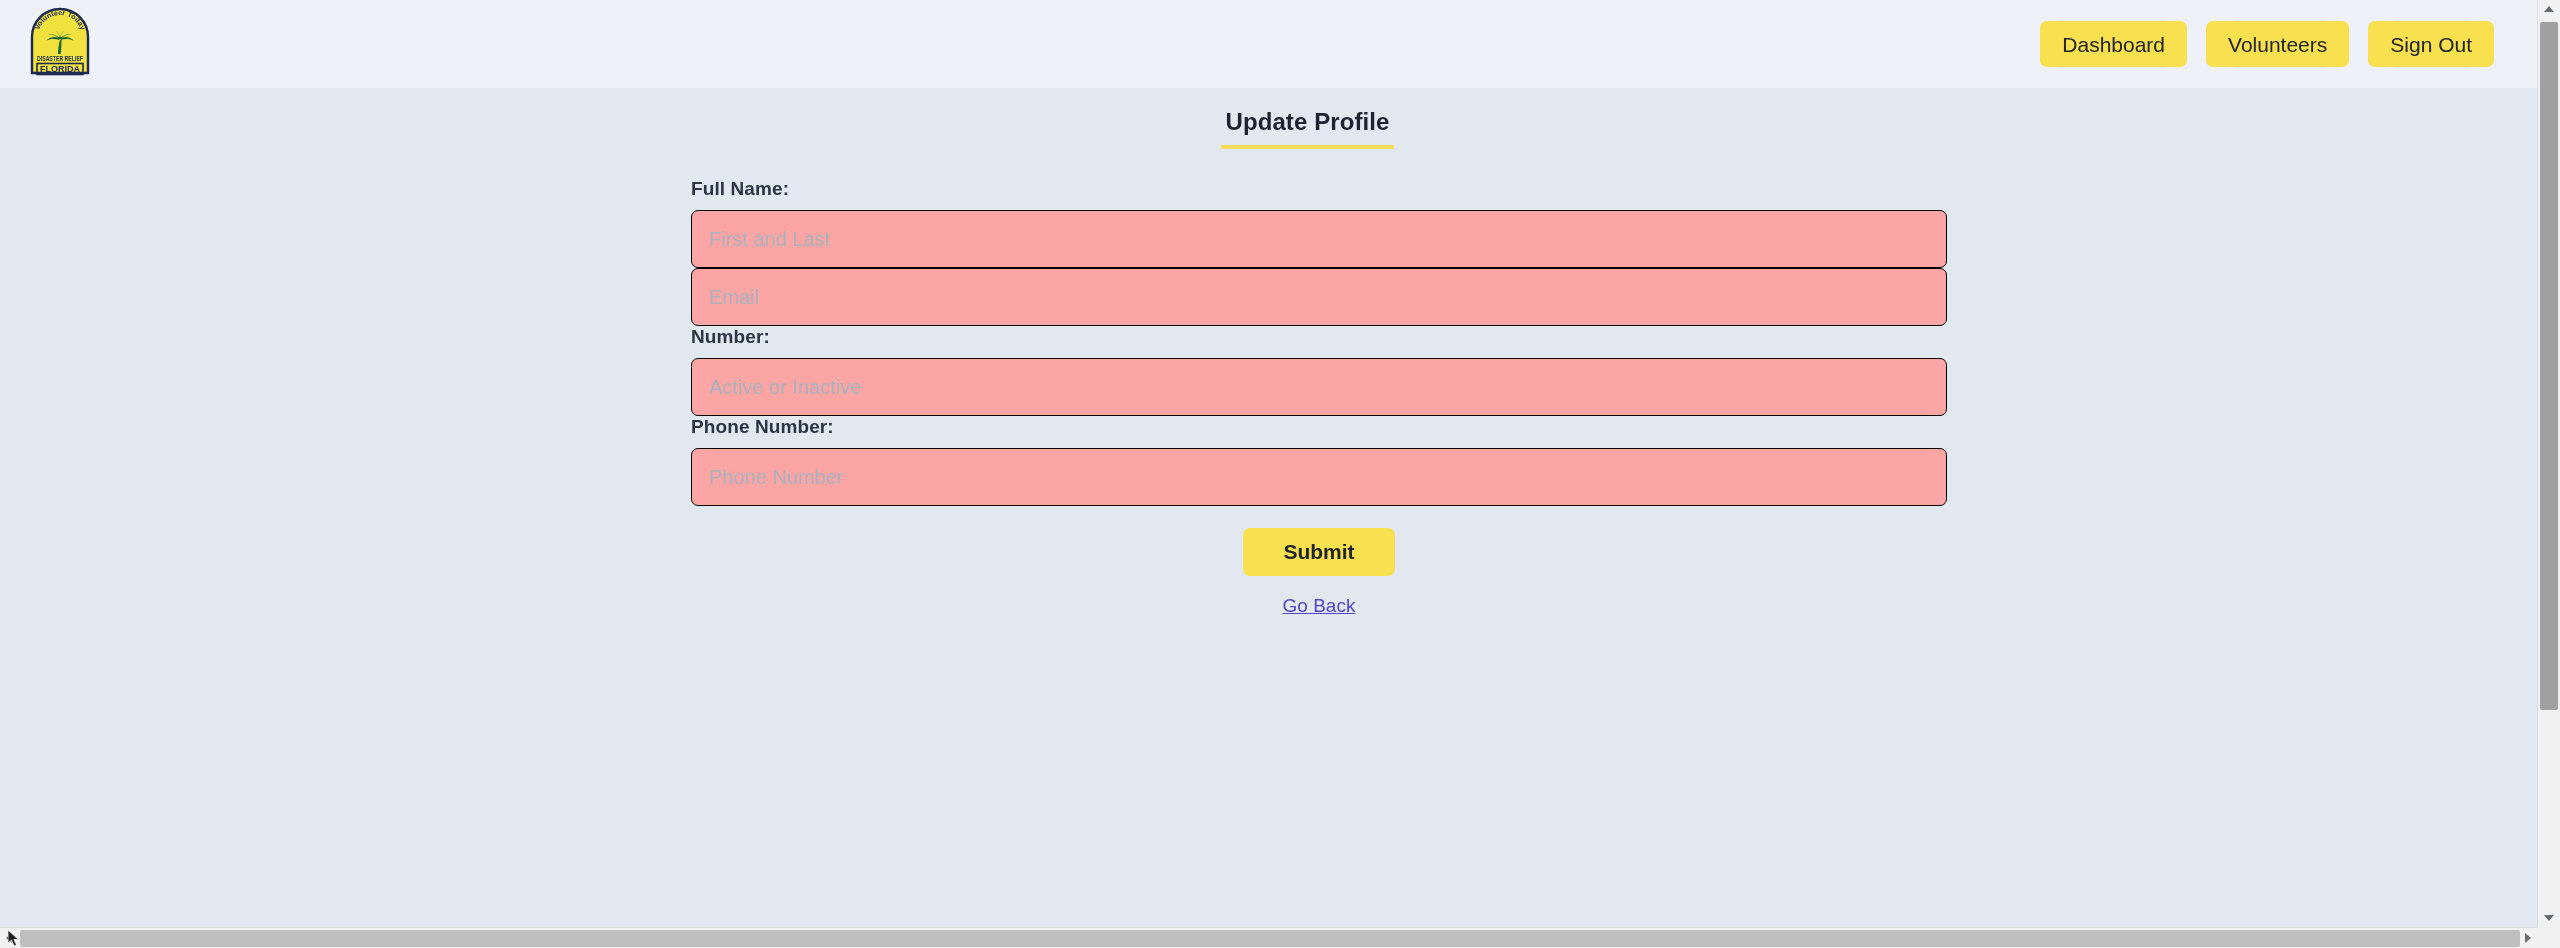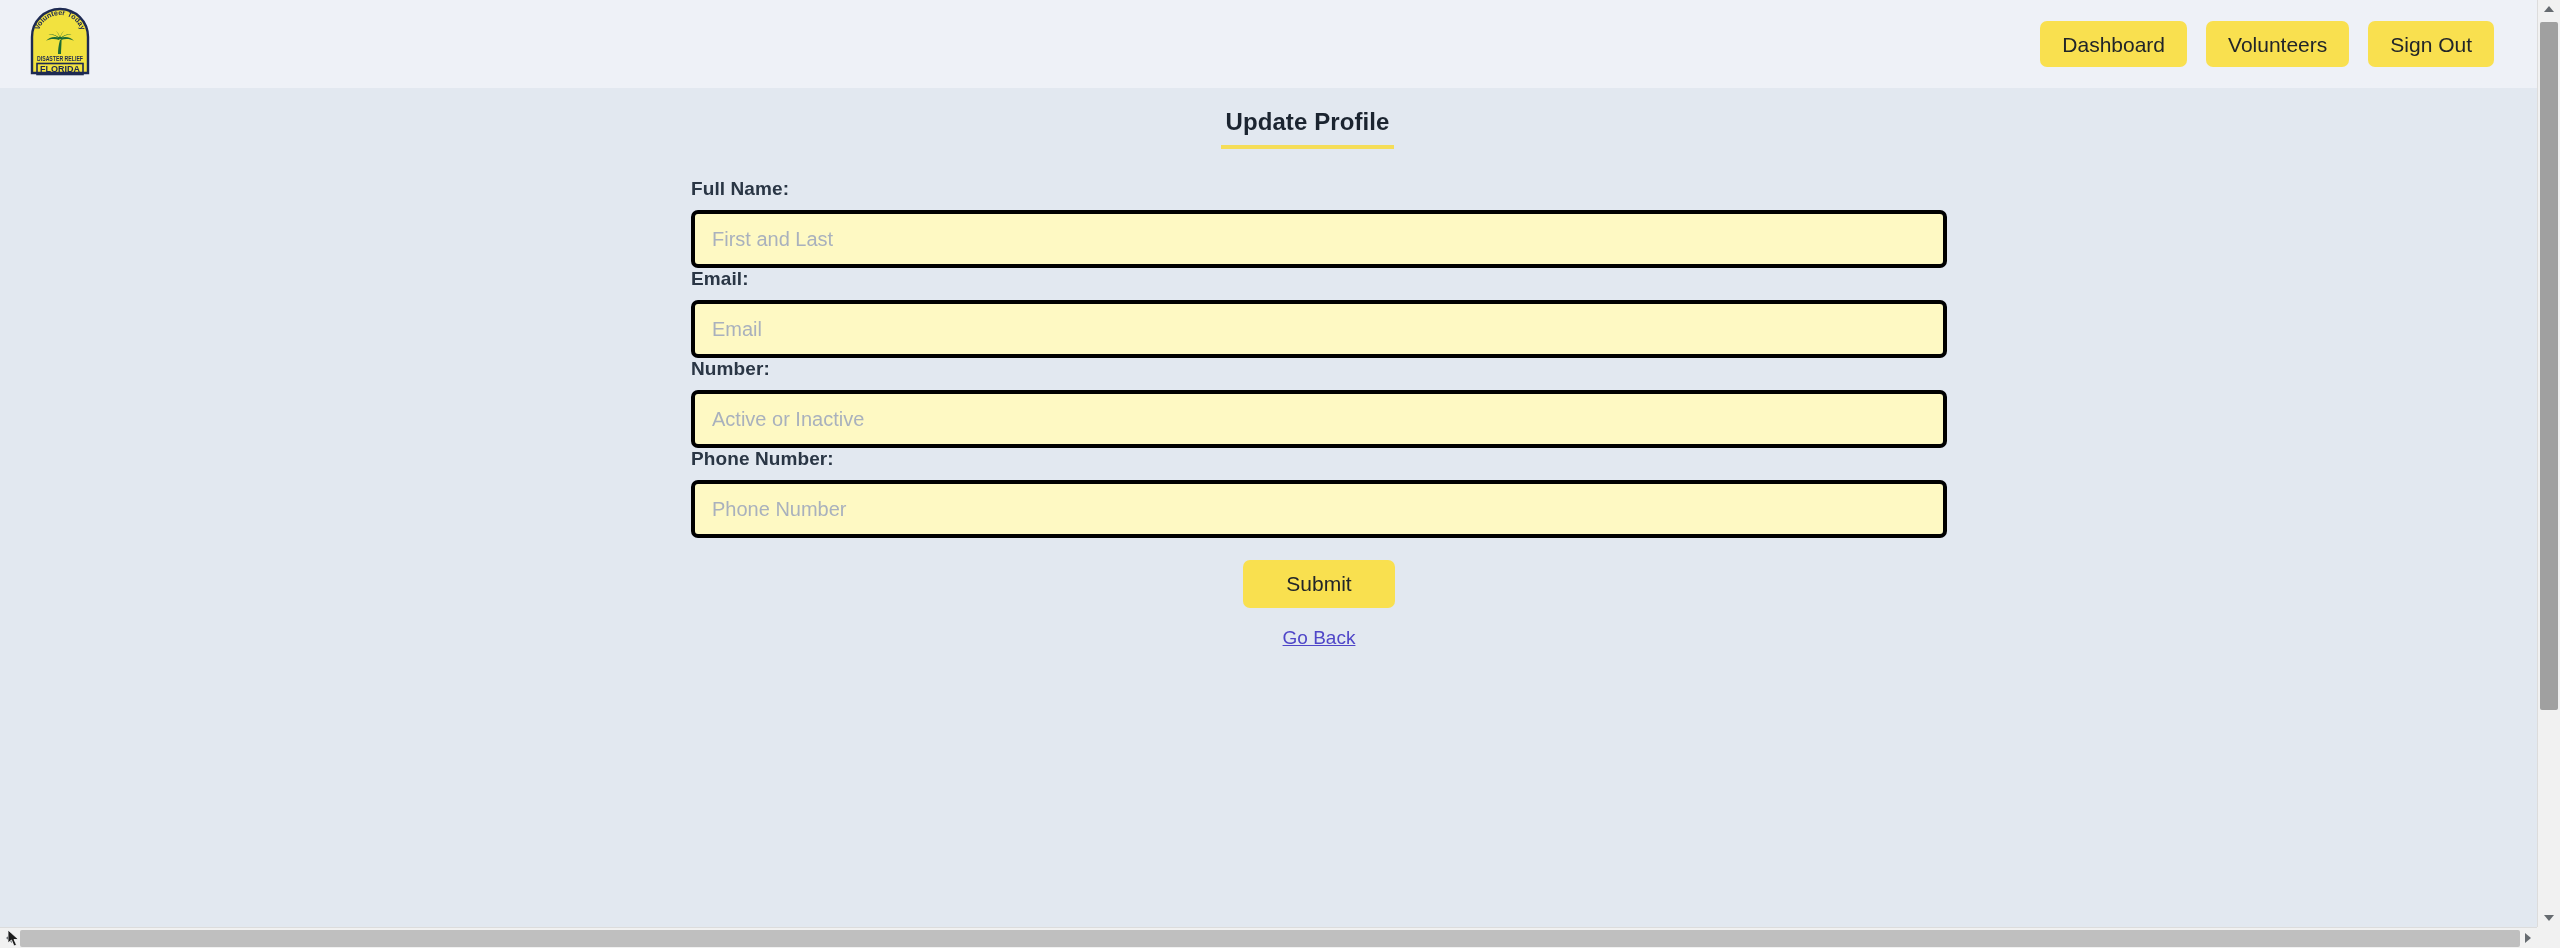--- a/index.html
+++ b/index.html
@@ -121,22 +121,22 @@
     color: #2a3645;
     margin-bottom: 10px;
     letter-spacing: 0.1px;
   }
 
   .text-input {
     display: block;
     width: 1256px;
     height: 58px;
     box-sizing: border-box;
-    background: #fef9c3;
-    border: 4px solid #000000;
+    background: #fca5a5;
+    border: 1px solid #000000;
     border-radius: 7px;
     padding: 0 17px;
     font-family: "Liberation Sans", sans-serif;
     font-size: 20px;
     color: #2a3645;
     outline: none;
   }
   .text-input::placeholder {
     color: #a9b1bd;
     opacity: 1;
@@ -149,21 +149,21 @@
   }
 
   .submit-btn {
     background: #f9e04f;
     border: none;
     border-radius: 7px;
     width: 152px;
     height: 48px;
     font-family: "Liberation Sans", sans-serif;
     font-size: 21px;
-    font-weight: normal;
+    font-weight: bold;
     color: #212529;
     cursor: pointer;
   }
 
   .go-back-wrap {
     width: 1256px;
     text-align: center;
     padding-top: 19px;
   }
   .go-back-link {
@@ -329,21 +329,20 @@
       </div>
 
       <form class="form-area">
 
         <div class="form-group">
           <label class="field-label">Full Name:</label>
           <input class="text-input" type="text" placeholder="First and Last" style="">
         </div>
 
         <div class="form-group">
-          <label class="field-label">Email:</label>
           <input class="text-input" type="text" placeholder="Email" style="">
         </div>
 
         <div class="form-group">
           <label class="field-label">Number:</label>
           <input class="text-input" type="text" placeholder="Active or Inactive" style="">
         </div>
 
         <div class="form-group">
           <label class="field-label">Phone Number:</label>

